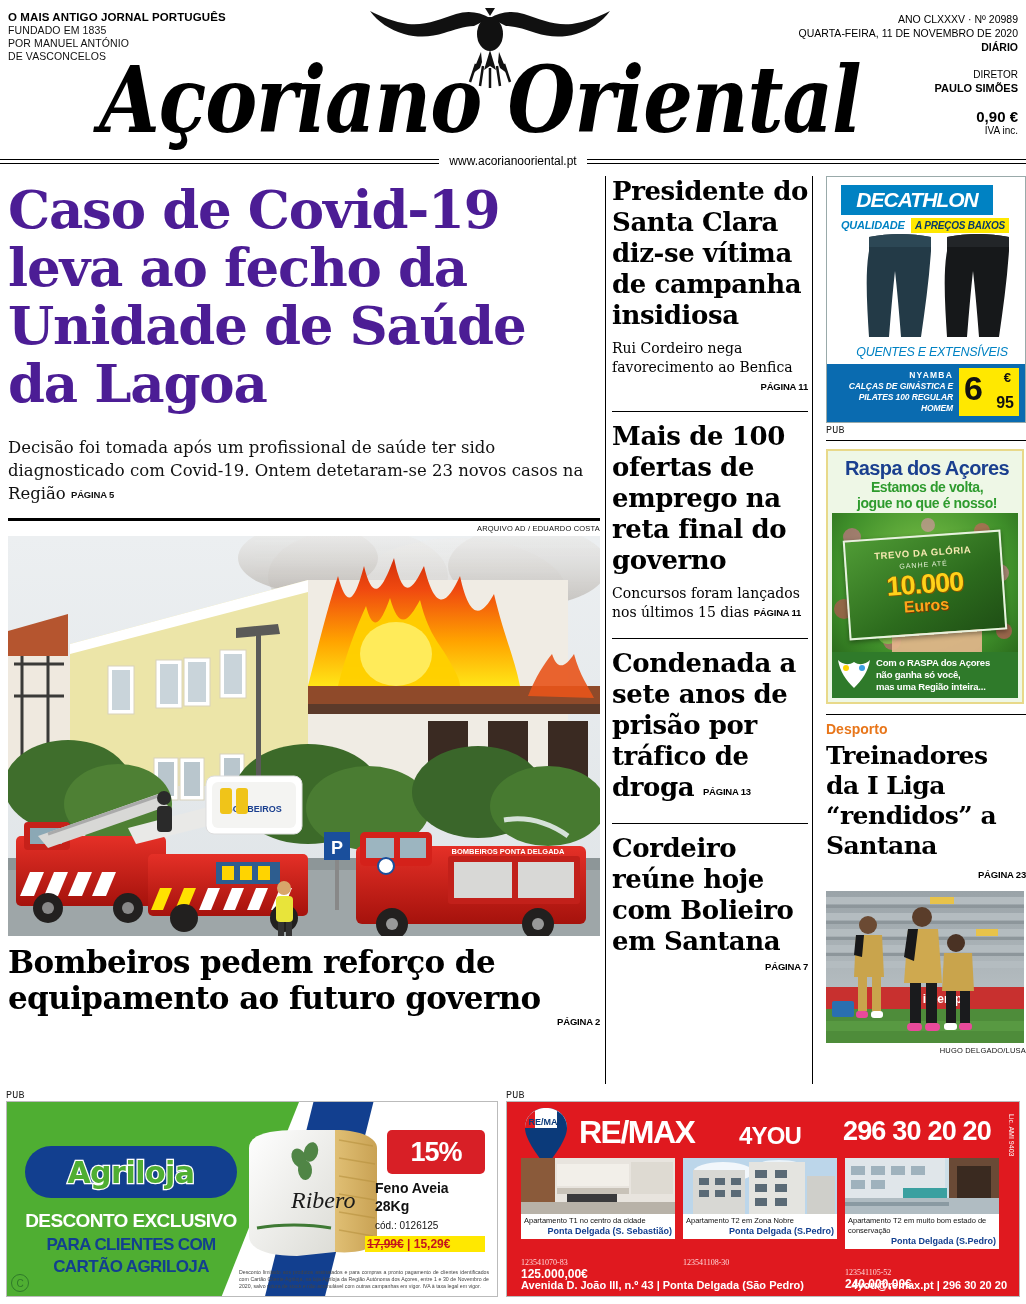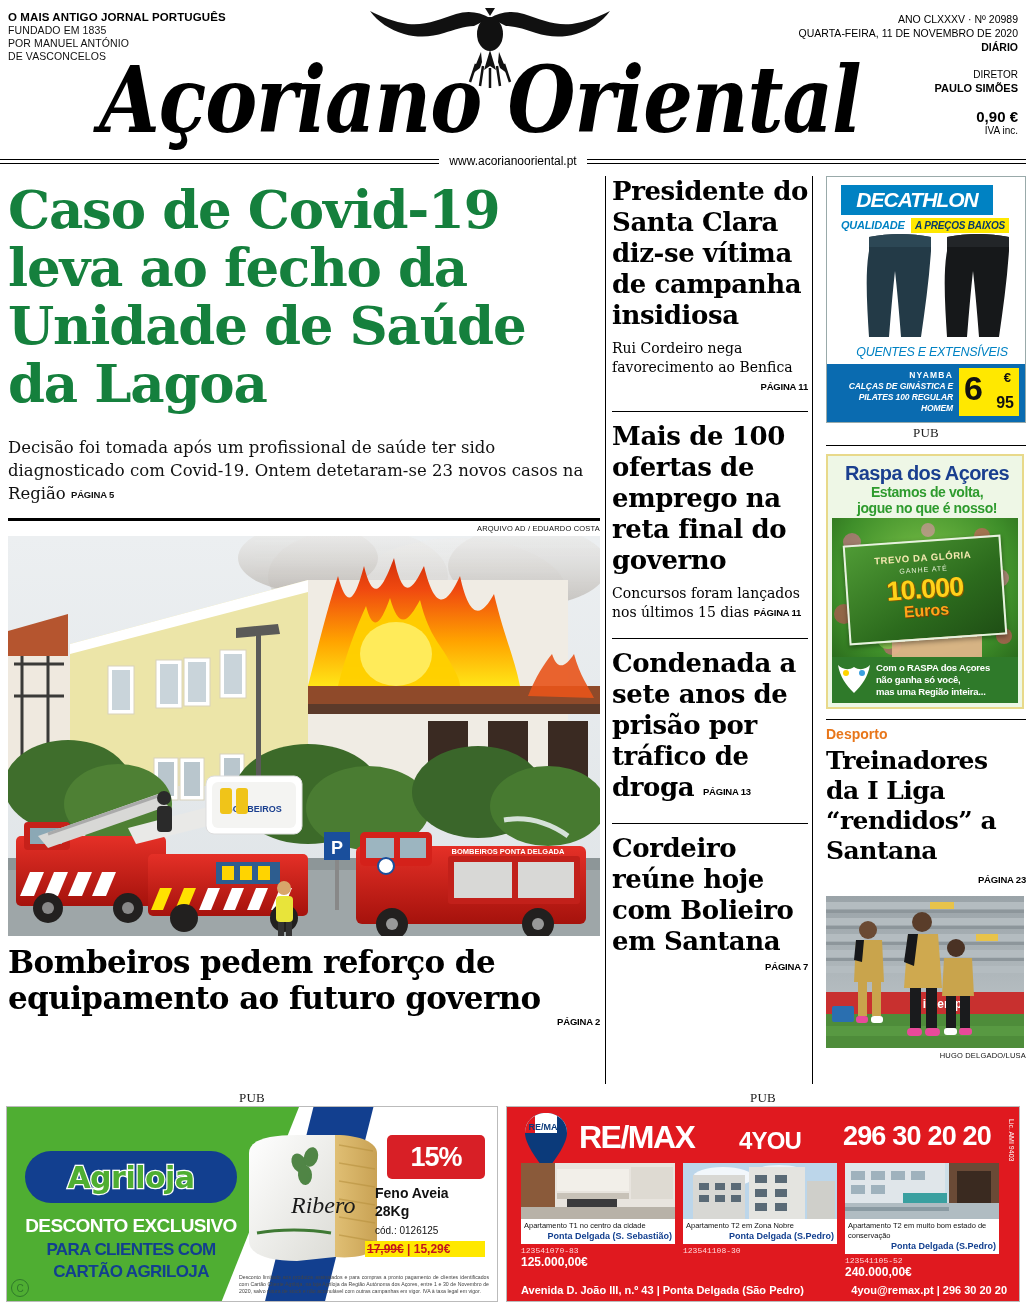--- a/index.html
+++ b/index.html
@@ -72,21 +72,21 @@
   }
   .col-main { position: absolute; left: 8px; top: 0; width: 592px; }
   .col-mid  { position: absolute; left: 612px; top: 0; width: 196px; }
   .col-right{ position: absolute; left: 818px; top: 0; width: 200px; margin-left: 8px; }
 
   .vrule { position: absolute; top: 0; width: 1px; background: #000; }
 
   
   .lead-h {
     font-family: "DejaVu Serif", serif;
-    color: #15803d;
+    color: #4c1d95;
     font-size: 53px;
     line-height: 58px;
     font-weight: bold;
     letter-spacing: -1.2px;
     margin: 4px 0 0 0;
   }
   .lead-sub {
     font-family: "DejaVu Serif", serif;
     font-size: 16.5px;
     line-height: 23px;
@@ -132,22 +132,22 @@
   .mid-sub {
     font-family: "DejaVu Serif", serif;
     font-size: 14px; line-height: 19px; margin-top: 8px;
   }
   .mid-rule { height: 1px; background: #000; margin: 10px 0 9px 0; }
   .ta-r { text-align: right; }
 
   
   .ad-box { position: relative; border: 1px solid #9aa; background:#fff; }
   .pub-tag {
-    font-family: Liberation Serif, serif;
-    font-size: 13px; color: #222; text-align: center; letter-spacing: .3px;
+    font-family: Liberation Mono, monospace;
+    font-size: 10px; color: #222; text-align: left; letter-spacing: .3px;
     margin-top: 2px;
   }
 
   
   .dec { width: 198px; height: 245px; position: relative; overflow: hidden; background: #fff; }
   .dec-logo {
     position: absolute; left: 14px; top: 8px; width: 152px; height: 30px;
     background: #0082c3; color: #fff;
     font-family: "Liberation Sans", sans-serif;
     font-weight: bold; font-size: 21px; letter-spacing: -1px;
@@ -357,21 +357,21 @@
   .rmx-photo { width: 154px; height: 56px; overflow: hidden; position: relative; background: #b8c2c8; }
   .rmx-cap { background: #fff; padding: 2px 3px; }
   .rmx-cap .d1 {
     font-family: "Liberation Sans", sans-serif; font-size: 7.5px; color: #111; line-height: 10px;
   }
   .rmx-cap .d2 {
     font-family: "Liberation Sans", sans-serif; font-size: 9px; font-weight: bold;
     color: #123f8f; text-align: right; line-height: 11px;
   }
   .rmx-ref {
-    font-family: Liberation Mono, monospace; font-size: 8px; color: #ffd6d8; margin-top: 2px;
+    font-family: Liberation Serif, serif; font-size: 8px; color: #ffd6d8; margin-top: 19px;
   }
   .rmx-price {
     font-family: "Liberation Sans", sans-serif; font-size: 12px; font-weight: bold; color: #fff;
     line-height: 14px;
   }
   .rmx-foot {
     position: absolute; left: 0; bottom: 0; width: 514px; height: 22px;
     display: flex; align-items: center; justify-content: space-between;
     padding: 0 14px; box-sizing: border-box;
   }

